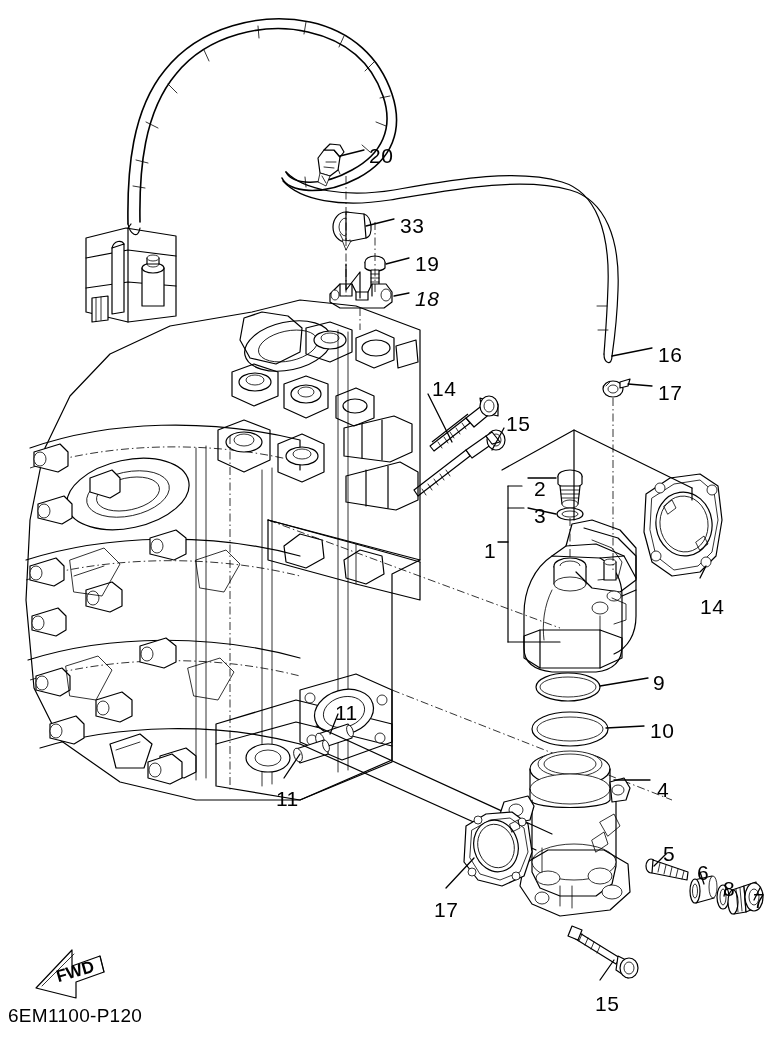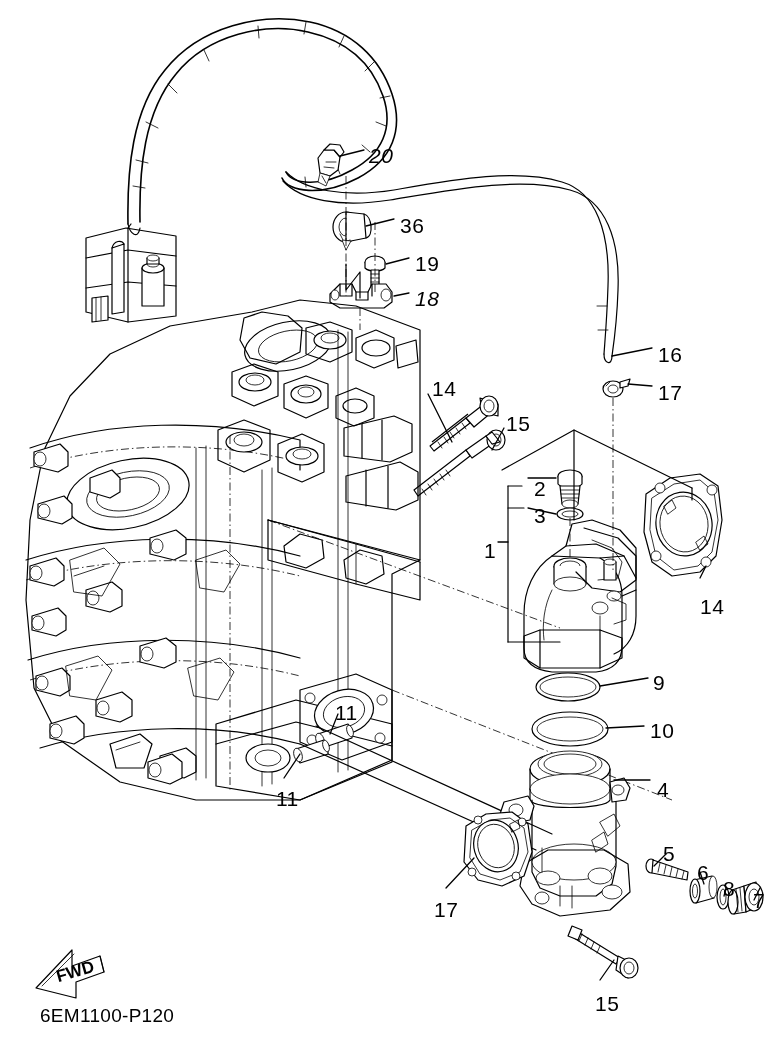--- a/index.html
+++ b/index.html
@@ -48,21 +48,20 @@
     pointer-events: auto;
   }
   .drawing-code {
     position: absolute;
     left: 8px;
     top: 1005px;
     font-family: "Liberation Sans", sans-serif;
     font-size: 19px;
     color: #000000;
     letter-spacing: 0.3px;
-    margin-left: 32px;
   }
   .fwd-label {
     position: absolute;
     font-family: "Liberation Sans", sans-serif;
     font-weight: bold;
     font-size: 17px;
     color: #000000;
   }
 </style>
 </head>
@@ -573,21 +572,21 @@
     <span class="callout" style="left:276px; top:788px;">11</span>
     <span class="callout" style="left:700px; top:596px;">14</span>
     <span class="callout" style="left:434px; top:899px;">17</span>
     <span class="callout" style="left:432px; top:378px;">14</span>
     <span class="callout" style="left:506px; top:413px;">15</span>
     <span class="callout" style="left:595px; top:993px;">15</span>
     <span class="callout" style="left:658px; top:344px;">16</span>
     <span class="callout" style="left:658px; top:382px;">17</span>
     <span class="callout" style="left:415px; top:288px;font-style:italic;">18</span>
     <span class="callout" style="left:415px; top:253px;">19</span>
-    <span class="callout" style="left:369px; top:145px;font-style:italic;">20</span>
-    <span class="callout" style="left:400px; top:215px;">36</span>
+    <span class="callout" style="left:369px; top:145px;">20</span>
+    <span class="callout" style="left:400px; top:215px;">33</span>
   </div>
 
   <span class="fwd-label" style="left:56px; top:962px; transform:rotate(-16deg);">FWD</span>
 
   <div class="drawing-code">6EM1100-P120</div>
 
 </div>
 
 </body></html>

